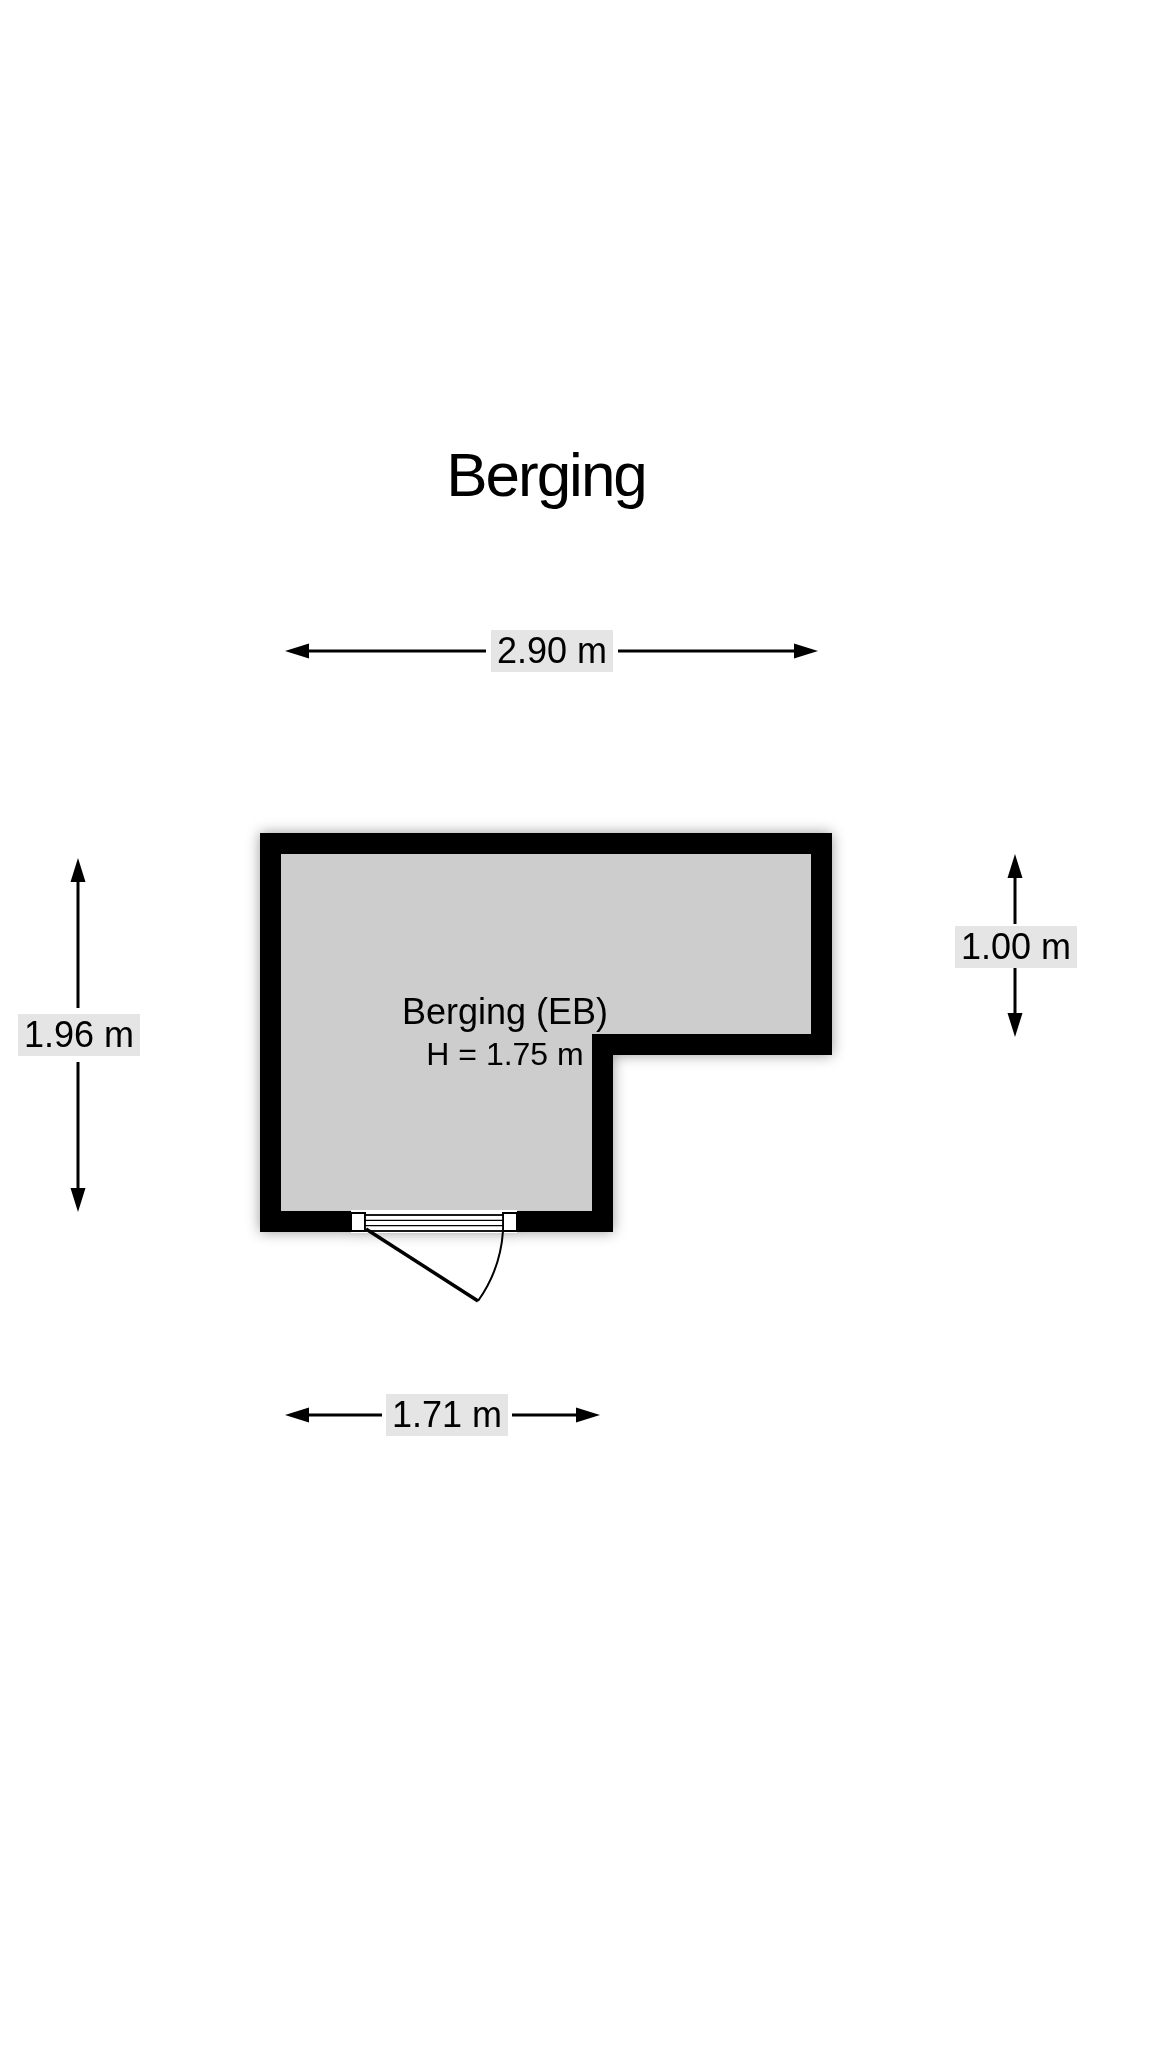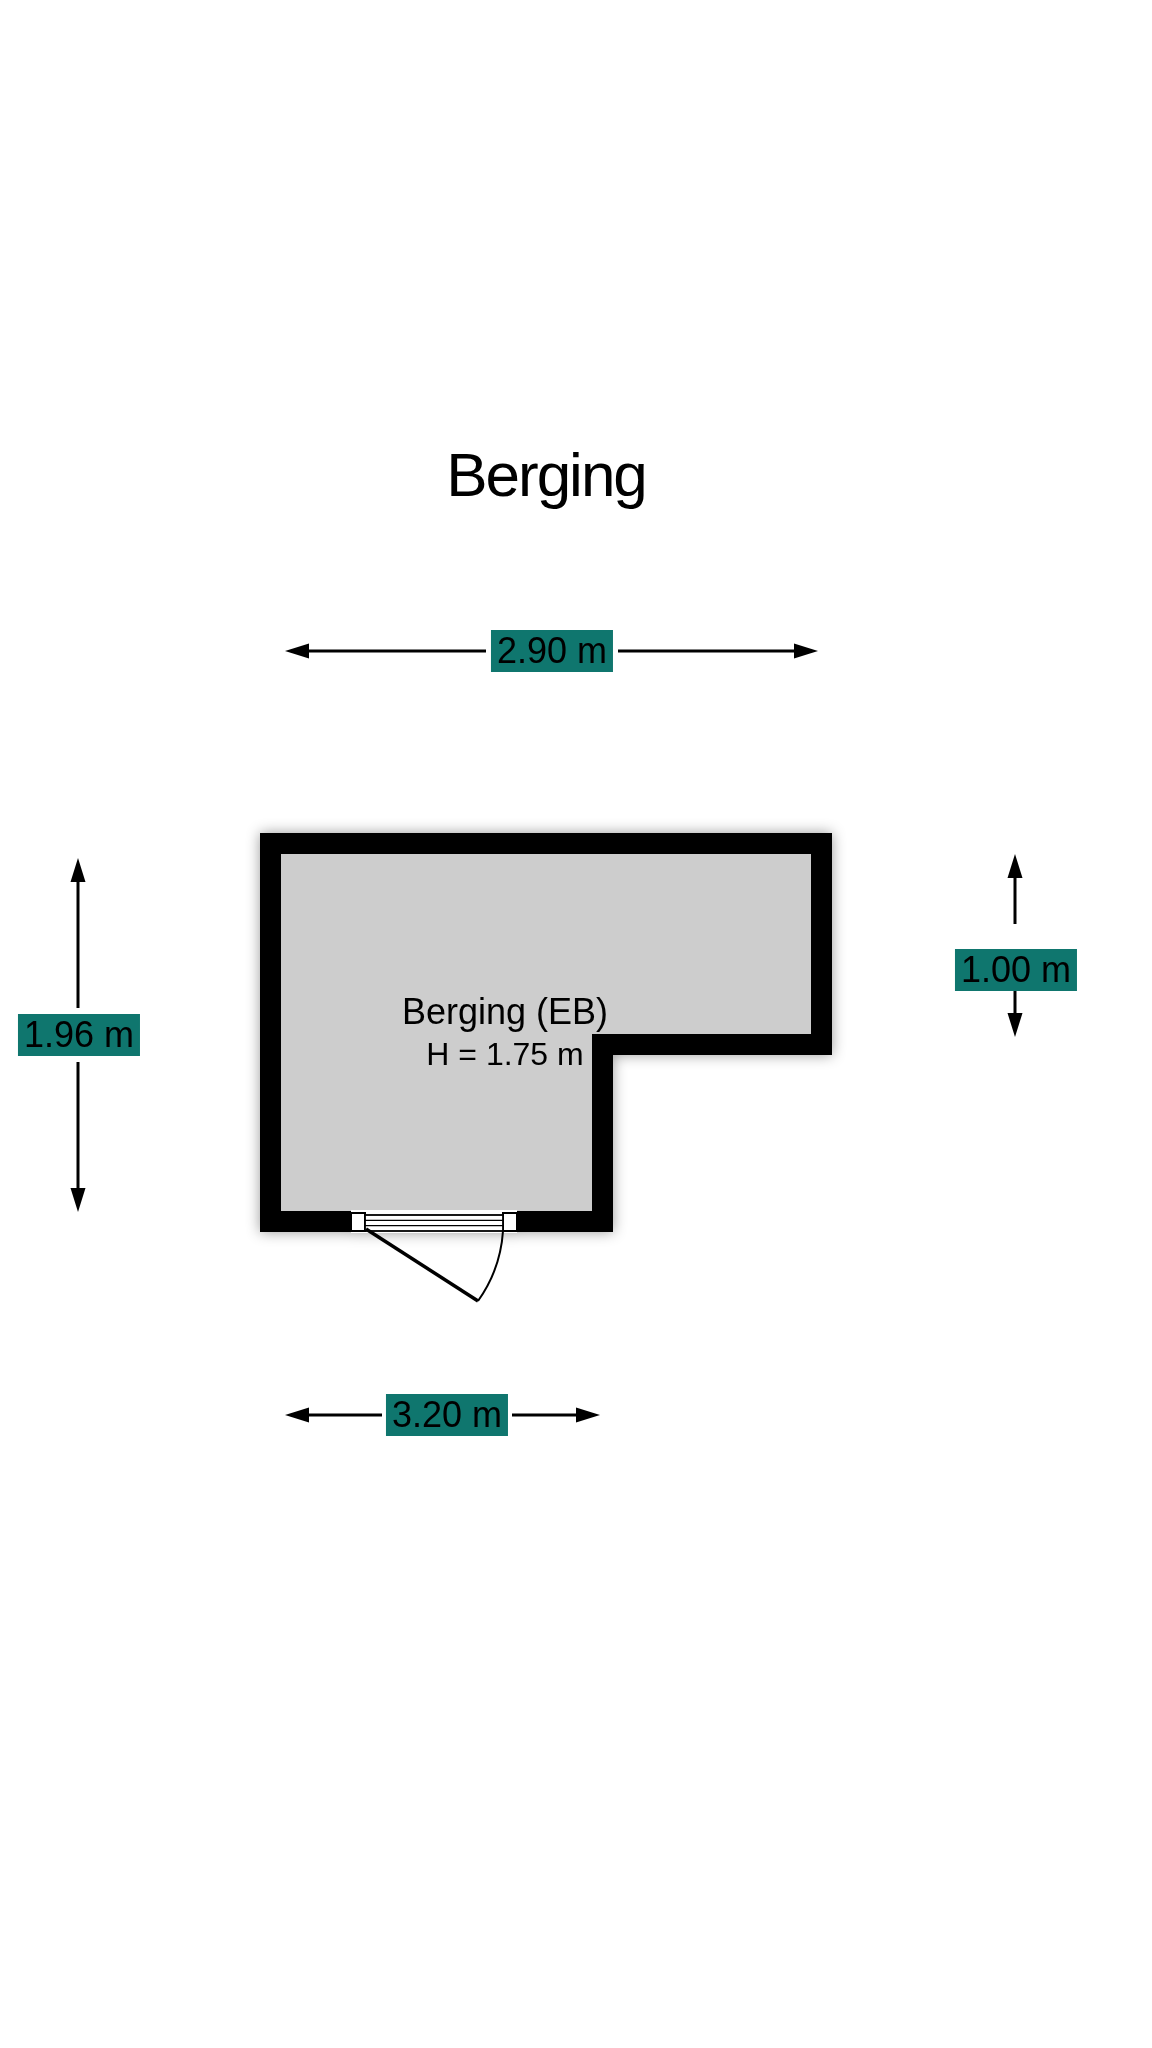--- a/index.html
+++ b/index.html
@@ -32,21 +32,21 @@
     white-space: nowrap;
     text-align: center;
     color: #000000;
   }
   .page-title {
     font-size: 62px;
     letter-spacing: -2px;
   }
   .dim-label {
     font-size: 36px;
-    background: #0f766e;
+    background: #e5e5e5;
     padding: 0 6px;
   }
   .room-label {
     line-height: 42px;
   }
   .room-label .room-name {
     font-size: 36px;
   }
   .room-label .room-height {
     font-size: 32px;
@@ -112,23 +112,23 @@
       <polygon points="600,1415 576,1407.5 576,1422.5" stroke="none"></polygon>
     </g>
   </svg>
 
   <div class="label page-title" style="left:546px; top:474px;">Berging</div>
 
   <div class="label dim-label" style="left:552px; top:651px;">2.90 m</div>
 
   <div class="label dim-label" style="left:79px; top:1035px;text-align:right;">1.96 m</div>
 
-  <div class="label dim-label" style="left:1016px; top:970px;">1.00 m</div>
+  <div class="label dim-label" style="left:1016px; top:947px;">1.00 m</div>
 
-  <div class="label dim-label" style="left:447px; top:1415px;">3.20 m</div>
+  <div class="label dim-label" style="left:447px; top:1415px;">1.71 m</div>
 
   <div class="label room-label" style="left:505px; top:1033px;">
     <div class="room-name">Berging (EB)</div>
     <div class="room-height">H = 1.75 m</div>
   </div>
 
 
 </div>
 
 </body></html>

